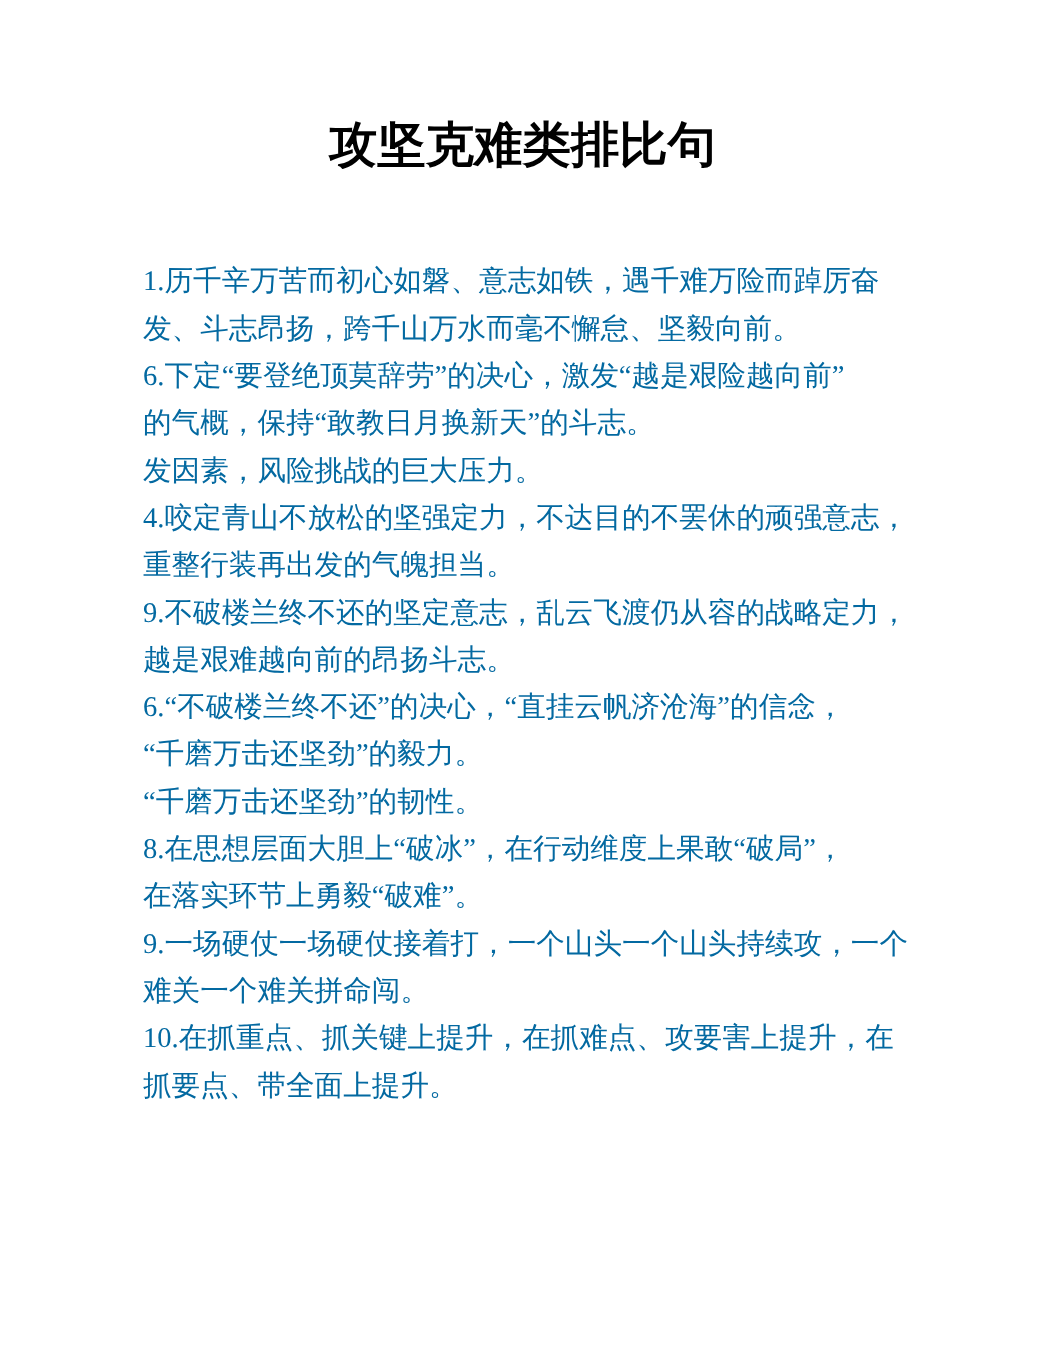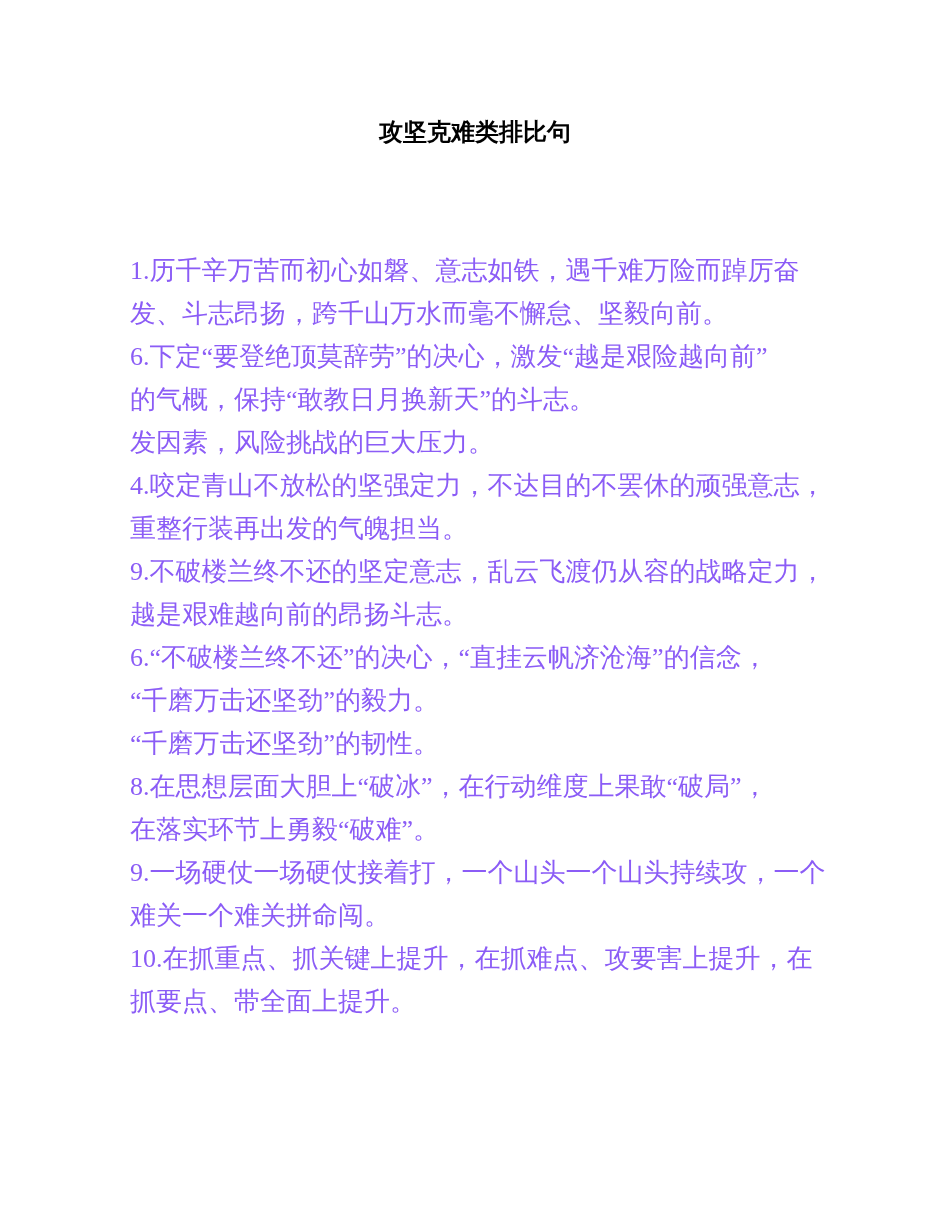--- a/index.html
+++ b/index.html
@@ -15,34 +15,33 @@
     overflow: hidden;
     font-family: "Liberation Serif", "DejaVu Serif", serif;
   }
   .doc-title {
     position: absolute;
     top: 108px;
     left: 0;
     width: 950px;
     margin: 0;
     text-align: center;
-    font-size: 24px;
+    font-size: 44px;
     line-height: 48px;
     font-weight: 700;
     color: #000000;
     letter-spacing: 0px;
   }
   .doc-body {
     position: absolute;
     top: 234px;
     left: 130px;
     width: 700px;
-    color: #8b5cf6;
+    color: #0369a1;
     font-size: 26px;
-    margin-top: 15px;
   }
   .para {
     margin: 0;
     padding: 0;
   }
   .line {
     display: block;
     height: 43px;
     line-height: 43px;
     white-space: nowrap;

